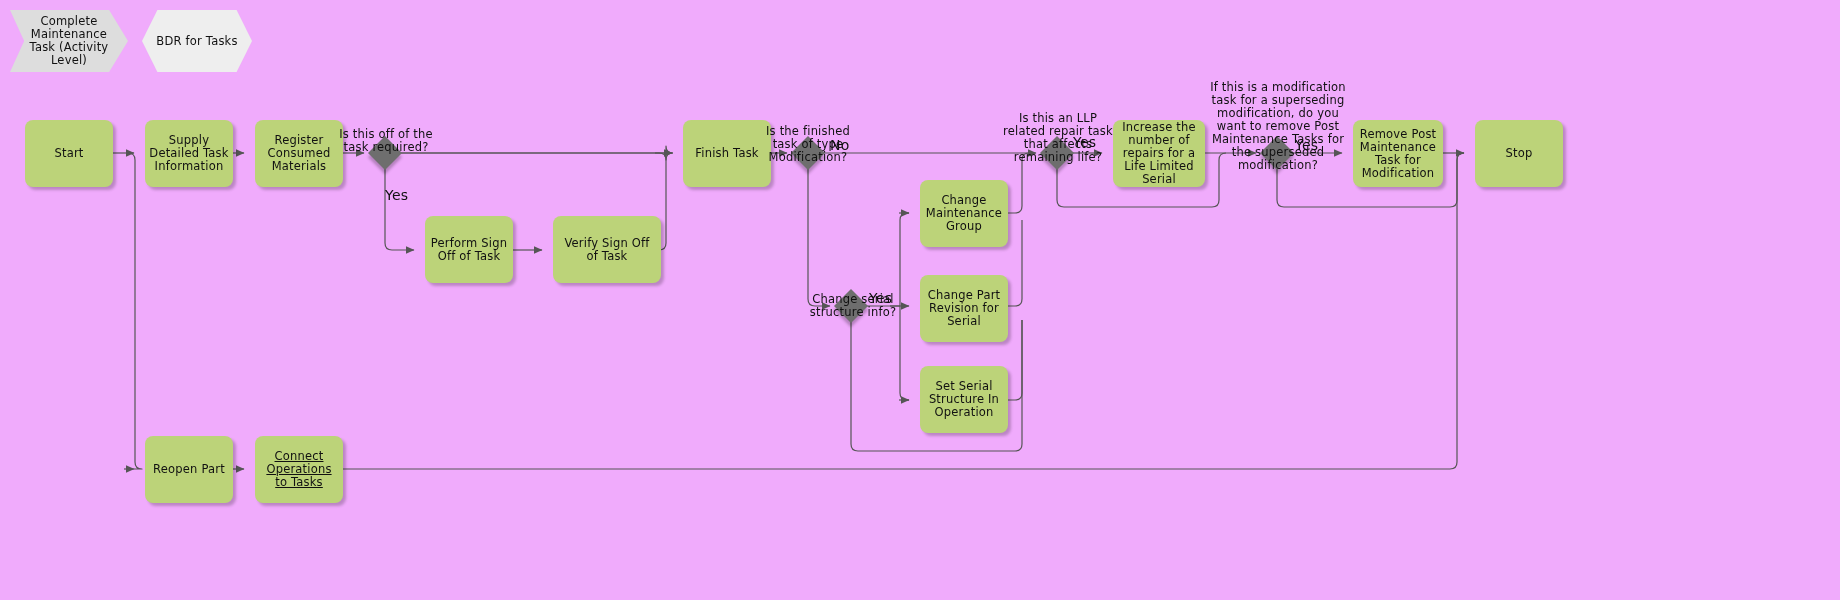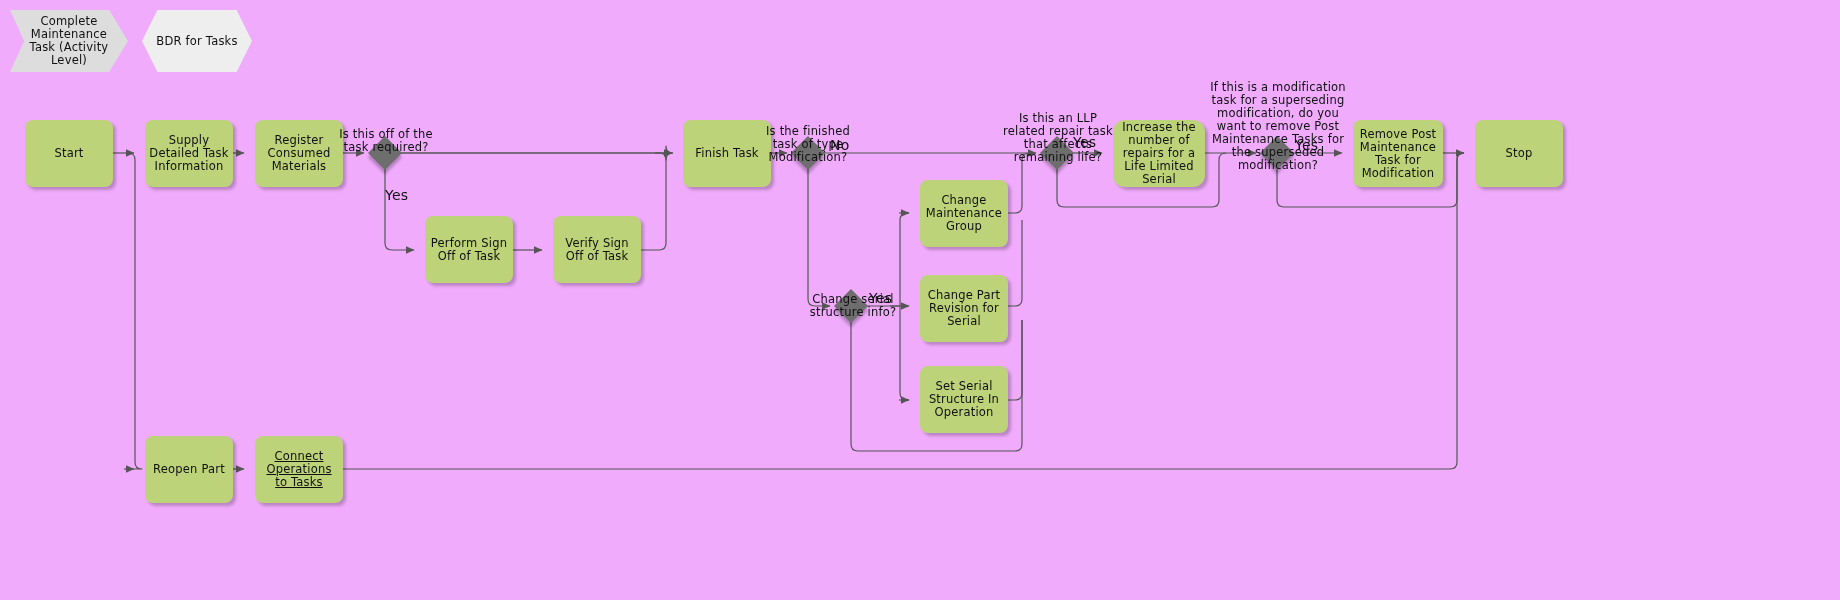--- a/index.html
+++ b/index.html
@@ -162,26 +162,26 @@
     <span>Complete Maintenance Task (Activity Level)</span>
   </div>
   <div class="pool-shape hexa" style="left:142px;top:10px;width:110px;height:62px;">
     <span>BDR for Tasks</span>
   </div>
 
   <div class="task" style="left:25px;top:120px;width:88px;height:67px;">Start</div>
   <div class="task" style="left:145px;top:120px;width:88px;height:67px;">Supply Detailed Task Information</div>
   <div class="task" style="left:255px;top:120px;width:88px;height:67px;">Register Consumed Materials</div>
   <div class="task" style="left:425px;top:216px;width:88px;height:67px;">Perform Sign Off of Task</div>
-  <div class="task" style="left:553px;top:216px;width:88px;height:67px;">Verify Sign Off of Task</div>
+  <div class="task" style="left:553px;top:216px;width:108px;height:67px;">Verify Sign Off of Task</div>
   <div class="task" style="left:683px;top:120px;width:88px;height:67px;">Finish Task</div>
   <div class="task" style="left:920px;top:180px;width:88px;height:67px;">Change Maintenance Group</div>
   <div class="task" style="left:920px;top:275px;width:88px;height:67px;">Change Part Revision for Serial</div>
   <div class="task" style="left:920px;top:366px;width:88px;height:67px;">Set Serial Structure In Operation</div>
-  <div class="task" style="left:1113px;top:120px;width:92px;height:67px;border-radius:12px;">Increase the number of repairs for a Life Limited Serial</div>
+  <div class="task" style="left:1113px;top:120px;width:92px;height:67px;">Increase the number of repairs for a Life Limited Serial</div>
   <div class="task" style="left:1353px;top:120px;width:90px;height:67px;">Remove Post Maintenance Task for Modification</div>
   <div class="task" style="left:1475px;top:120px;width:88px;height:67px;">Stop</div>
   <div class="task" style="left:145px;top:436px;width:88px;height:67px;">Reopen Part</div>
   <div class="task" style="left:255px;top:436px;width:88px;height:67px;text-decoration:underline;">Connect Operations to Tasks</div>
 
   <div class="gateway" style="left:373px;top:141px;"></div>
   <div class="gw-label" style="left:330px;top:100px;width:112px;">Is this off of the task required?</div>
 
   <div class="gateway" style="left:796px;top:141px;"></div>
   <div class="gw-label" style="left:752px;top:97px;width:112px;">Is the finished task of type Modification?</div>

